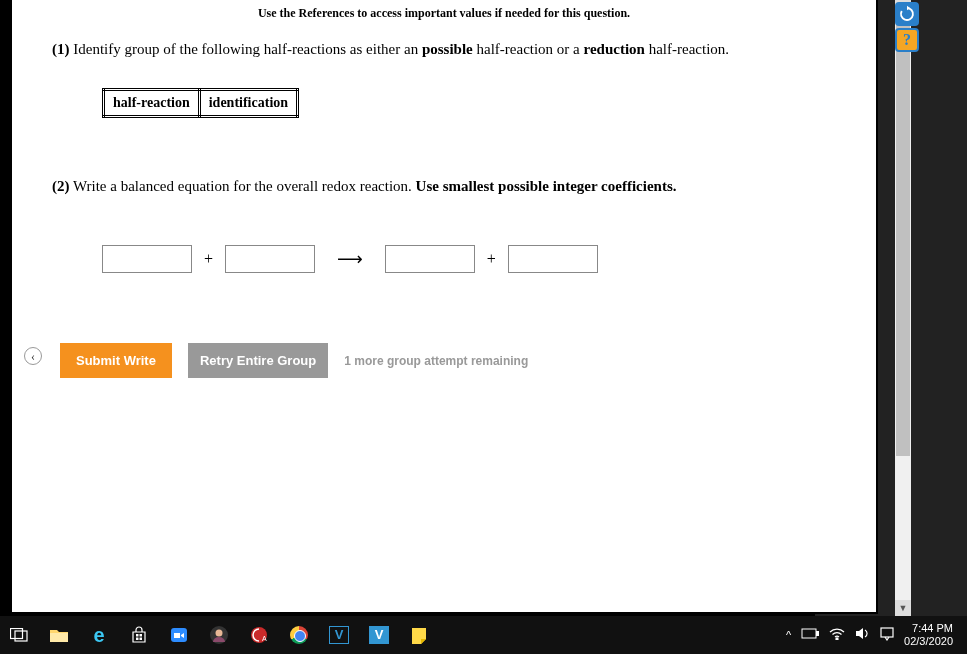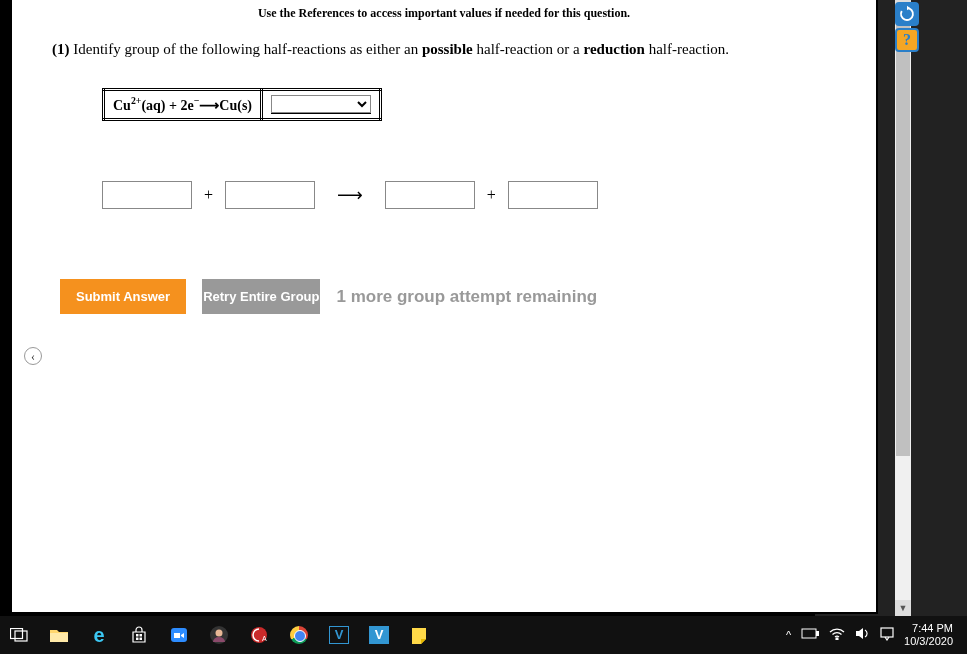--- a/index.html
+++ b/index.html
@@ -134,29 +134,29 @@
       padding: 10px 16px;
       font-family: Arial, sans-serif;
       font-size: 13px;
       font-weight: bold;
       cursor: pointer;
     }
     .btn-retry {
       background: #999;
       color: #fff;
       border: none;
-      padding: 10px 1px;
+      padding: 10px 12px;
       font-family: Arial, sans-serif;
       font-size: 13px;
       font-weight: bold;
       cursor: pointer;
     }
     .attempts-text {
       font-family: Arial, sans-serif;
-      font-size: 17px;
+      font-size: 12px;
       font-weight: bold;
       color: #999;
     }
     
     .side-icons {
       position: absolute;
       right: 46px;
       top: 2px;
       width: 26px;
       display: flex;
@@ -281,46 +281,43 @@
   <div class="content-area">
     <div class="references-line">Use the References to access important values if needed for this question.</div>
 
     <div class="question-body">
       <div class="q1-text">
         <b>(1)</b><span> Identify group of the following half-reactions as either an </span><b>possible</b><span> half-reaction or a </span><b>reduction</b><span> half-reaction.</span>
       </div>
 
       <table class="reaction-table">
         <tbody>
-        <tr>
-          <td class="reaction-cell">Cu<sup>2+</sup>(aq) + 2e<sup>−</sup>⟶Cu(s)</td>
-          <td>
-            <div class="select-wrap">
-              <select>
-                <option></option>
-              </select>
-            </div>
-          </td>
+            <tr>
+          <th>half-reaction</th>
+          <th>identification</th>
         </tr>
       </tbody>
         </table>
 
+      <div class="q2-text">
+        <b>(2)</b><span> Write a balanced equation for the overall redox reaction. </span><b>Use smallest possible integer coefficients.</b>
+      </div>
 
       <div class="equation-row">
         <input class="eq-input" type="text" style="">
         <span class="eq-plus">+</span>
         <input class="eq-input" type="text" style="">
         <span class="eq-arrow">⟶</span>
         <input class="eq-input" type="text" style="">
         <span class="eq-plus">+</span>
         <input class="eq-input" type="text" style="">
       </div>
 
       <div class="button-row">
-        <button class="btn-submit">Submit Answer</button>
+        <button class="btn-submit">Submit Write</button>
         <button class="btn-retry">Retry Entire Group</button>
         <span class="attempts-text">1 more group attempt remaining</span>
       </div>
     </div>
   </div>
 </div>
 
 <div class="left-handle">‹</div>
 
 <div class="scrollbar-vert">
@@ -424,16 +421,16 @@
         </svg>
     </span>
     <span>
       <svg width="14" height="14" viewBox="0 0 14 14" fill="none" stroke="#fff" stroke-width="1.2">
           <rect x="1" y="1" width="12" height="9"></rect>
           <path d="M5 10 l2 3 l2 -3"></path>
         </svg>
     </span>
     <div class="clock">
       <div>7:44 PM</div>
-      <div>10/3/2020</div>
+      <div>02/3/2020</div>
     </div>
   </div>
 </div>
 
 </body></html>

